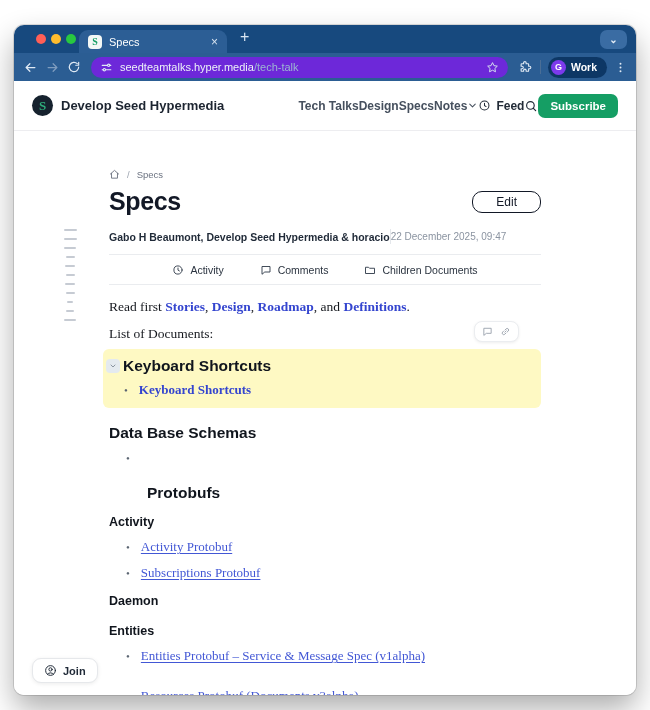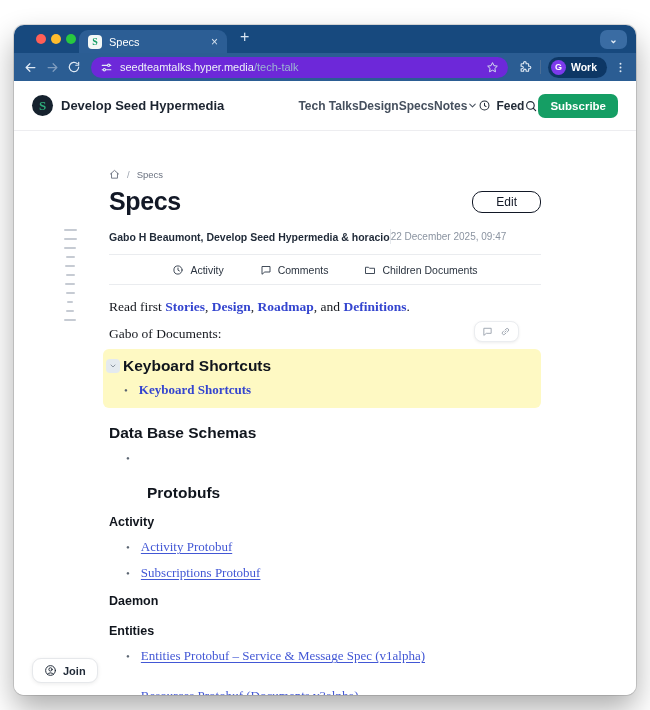--- a/index.html
+++ b/index.html
@@ -337,21 +337,21 @@
           </span>
           <span>Children Documents</span>
         </span>
       </div>
 
       <div class="hr" style="margin-top:0"></div>
 
       <p class="serif para"><span>Read first </span><a href="#" class="link-bold">Stories</a><span>, </span><a href="#" class="link-bold">Design</a><span>, </span><a href="#" class="link-bold">Roadmap</a><span>, and </span><a href="#" class="link-bold">Definitions</a><span>.</span></p>
 
       <div class="serif list-row">
-        <span>Gabo of Documents:</span>
+        <span>List of Documents:</span>
         <span class="float-toolbar">
           <span>
             <svg width="11" height="11" viewBox="0 0 24 24" fill="none" stroke="currentColor" stroke-width="2" stroke-linejoin="round">
                 <path d="M4 5h16v11H9.5L4 20.5z"></path>
               </svg>
           </span>
           <span>
             <svg width="11" height="11" viewBox="0 0 24 24" fill="none" stroke="currentColor" stroke-width="2" stroke-linecap="round" stroke-linejoin="round">
                 <path d="M10.5 13.5l3-3M8 11l-2.2 2.2a3.3 3.3 0 0 0 4.7 4.7L13 15.4M11 8.6l2.2-2.2a3.3 3.3 0 0 1 4.7 4.7L15.7 13"></path>
               </svg>

